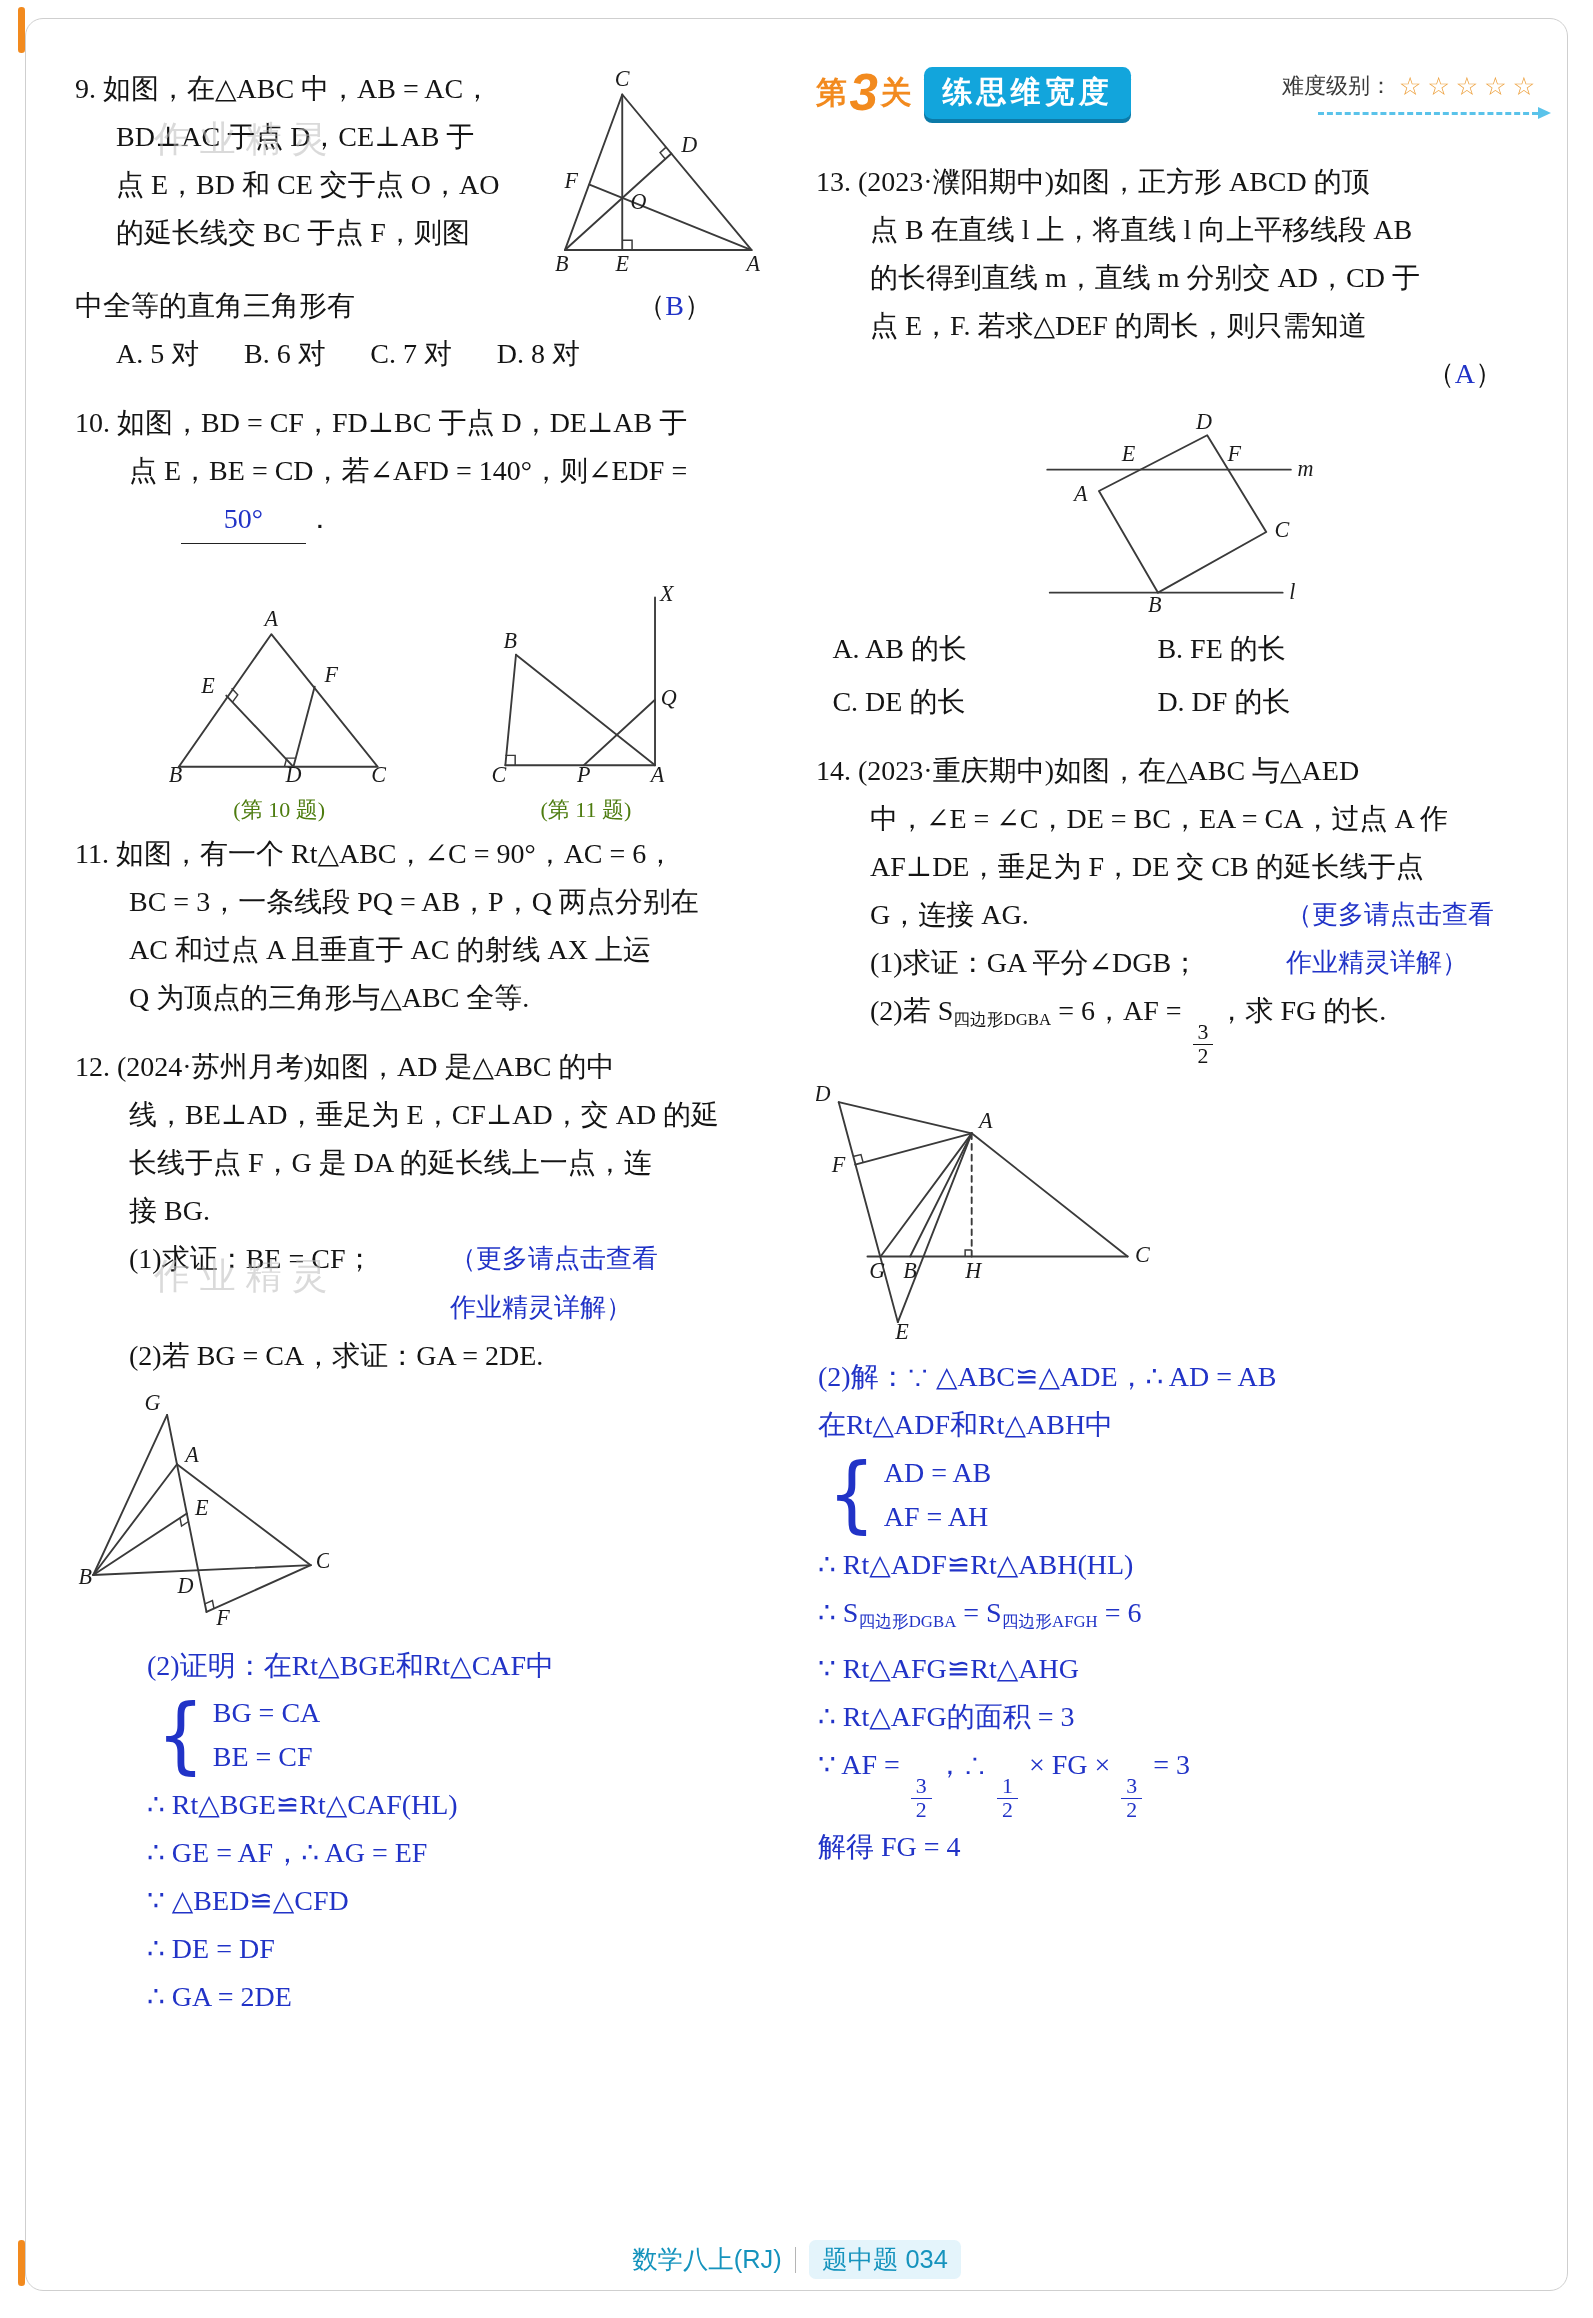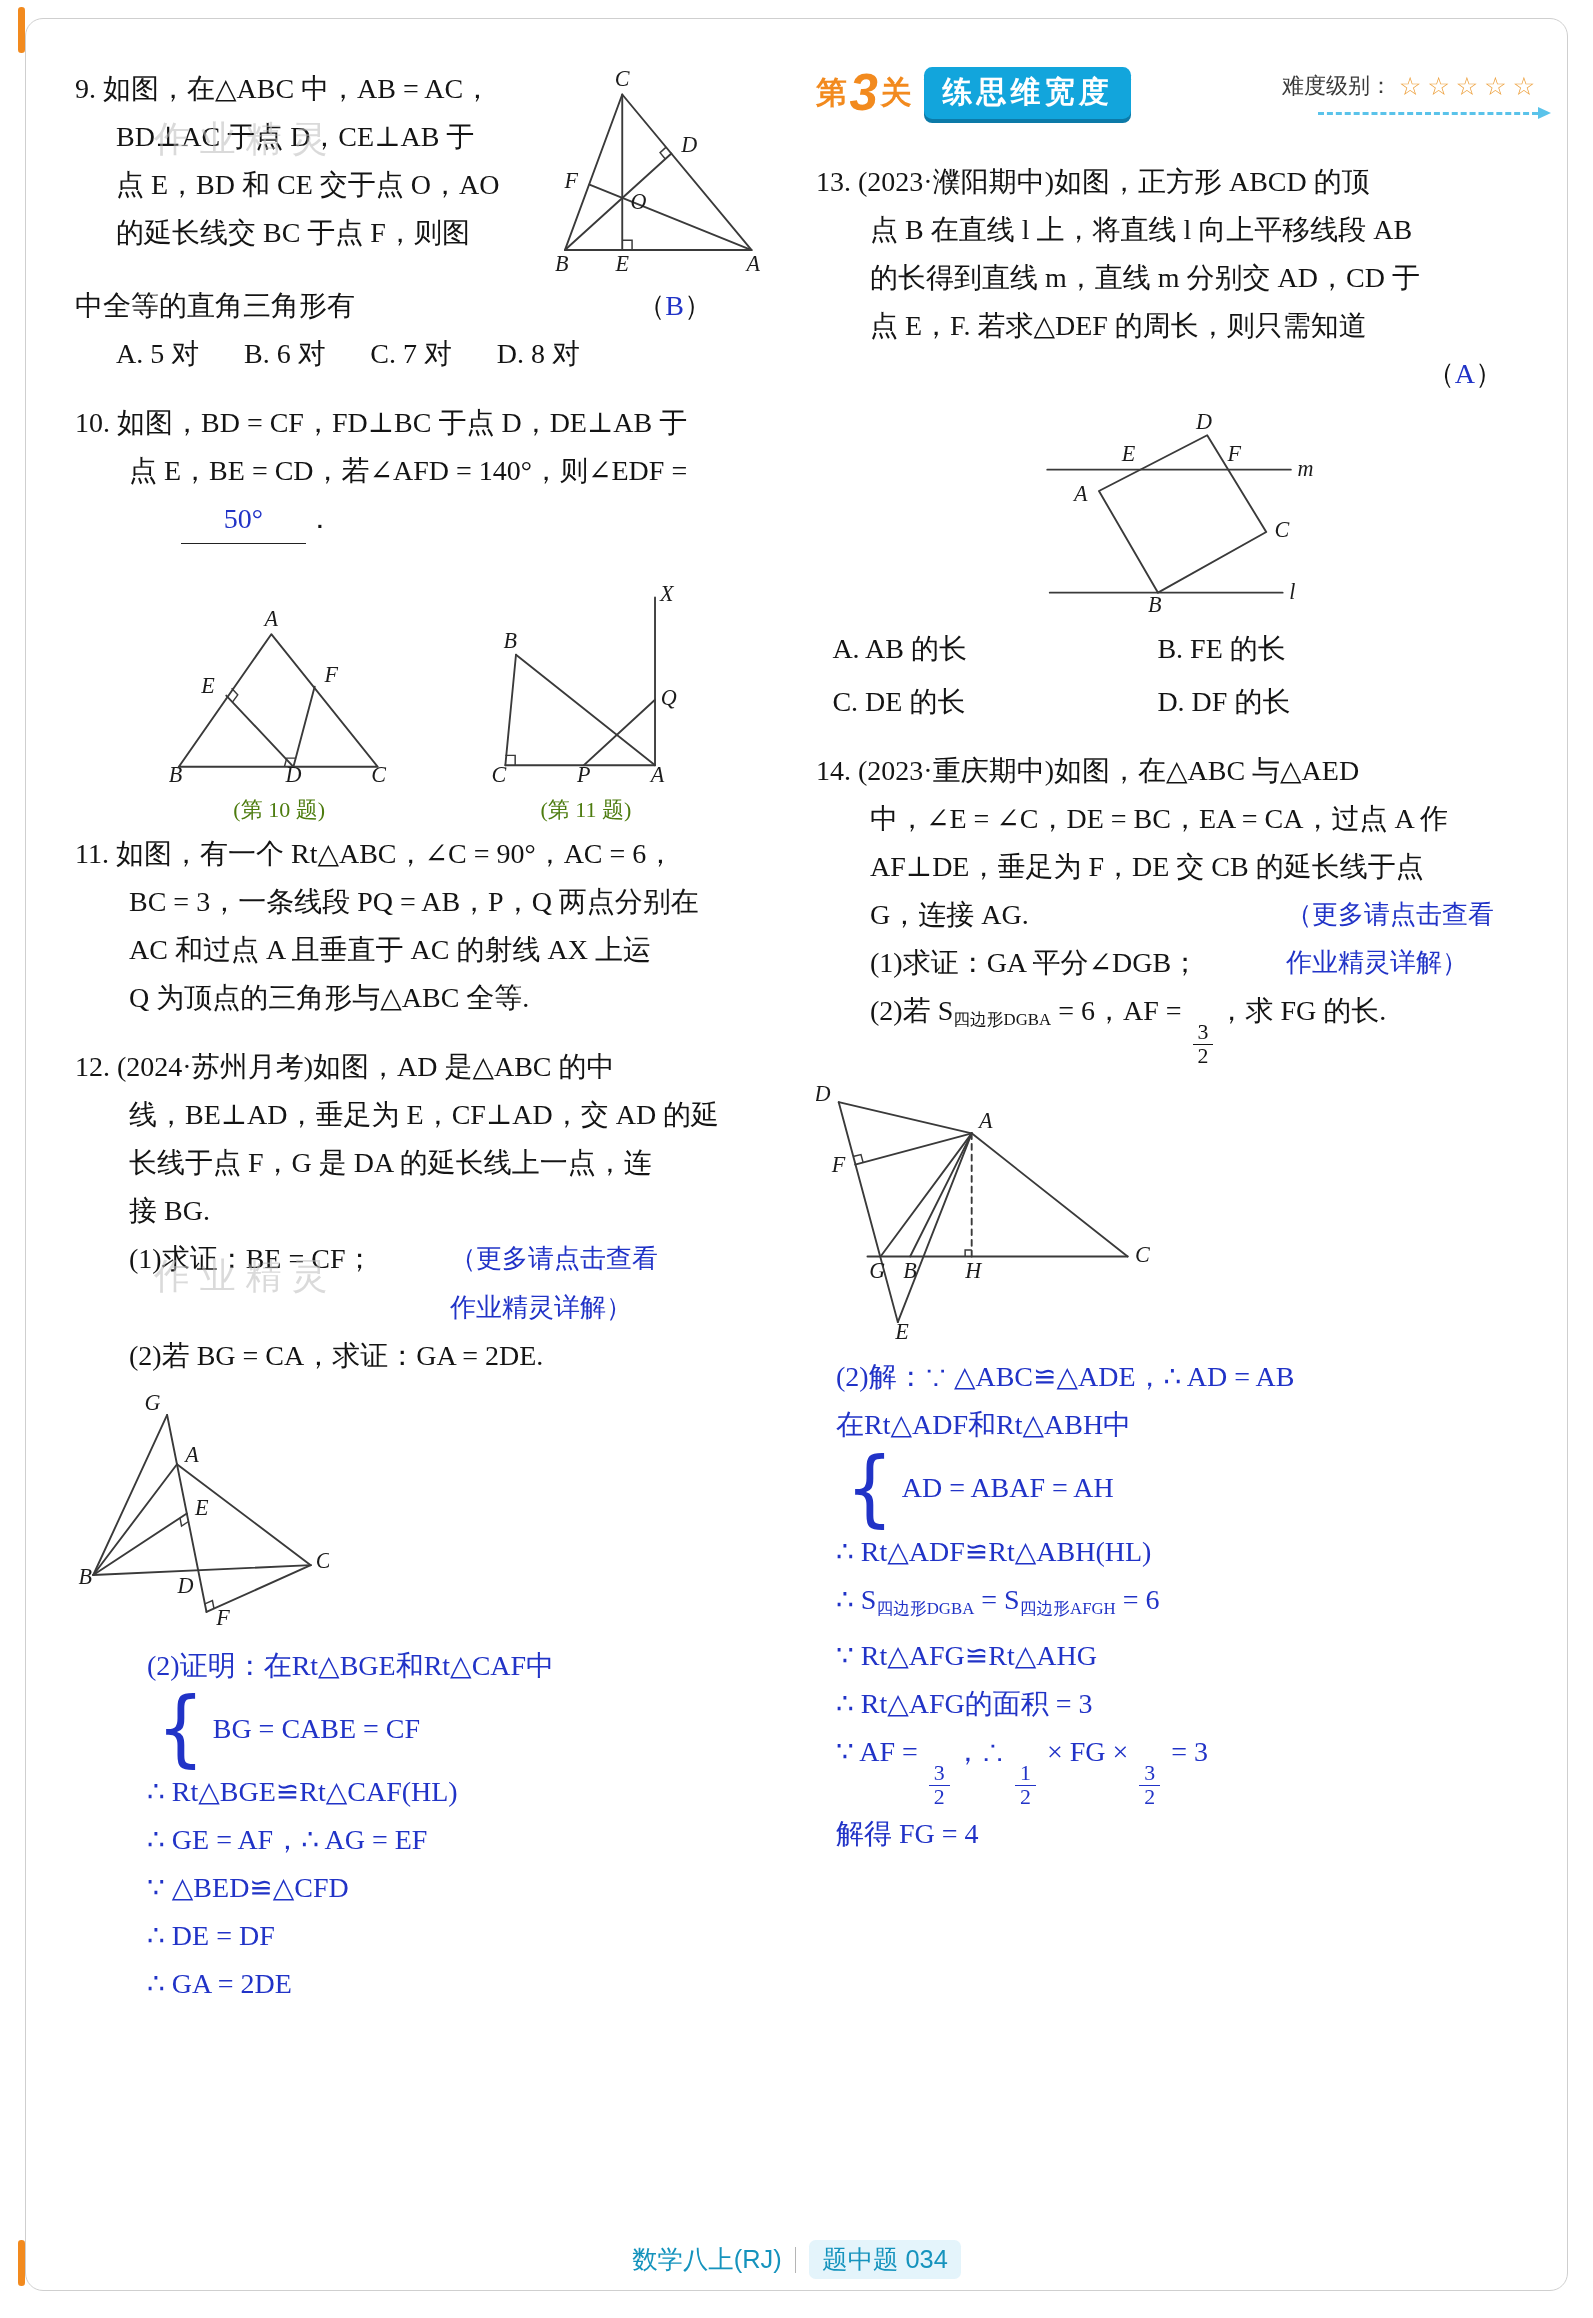--- a/index.html
+++ b/index.html
@@ -36,25 +36,25 @@
   svg .flabel{font:italic 27px "Liberation Serif","DejaVu Serif",serif;fill:#1c1c1c}
   .fig-right{margin:11.5px 39px 6.6px auto}
   .fig-center{margin:11.5px auto 6.6px auto}
   .split-row{display:flex}
   .lp390{width:321px;flex:none}
   .lp505{width:416px;flex:none}
   .note{font-size:26px;color:#2133c7}
   .note-indent12{margin-left:321px}
   .sol-block{margin-top:8.2px}
   .sol12{margin-left:72px}
-  .sol14{margin-left:20px}
+  .sol14{margin-left:2px}
   .sol .ln,.ln.sol{color:#2133c7}
   .brace-row{display:flex;align-items:center;margin:1.6px 0 1.6px 9.8px;color:#2133c7}
   .brace{font-family:"DejaVu Sans",sans-serif;font-size:75px;line-height:1;transform:scaleY(1.12);margin-right:8.2px;font-weight:400}
-  .brace-lines{display:inline-flex;flex-direction:row}
+  .brace-lines{display:inline-flex;flex-direction:column}
   .brace-lines .ln{line-height:44px}
   .sub{font-size:0.6em;vertical-align:-0.28em;letter-spacing:0}
   .frac{display:inline-flex;flex-direction:column;align-items:center;vertical-align:-0.85em;line-height:1.08;font-size:0.78em;margin:0 4.1px}
   .fnum{border-bottom:1.6px solid currentColor;padding:0 4.9px}
   .gate{display:flex;align-items:center;margin:1.6px 0 39px 0}
   .gate-pre{font-family:"Liberation Sans",sans-serif;font-weight:bold;font-size:31px;color:#f28a1e}
   .gate-num{font-family:"Liberation Sans",sans-serif;font-weight:bold;font-style:italic;font-size:51px;color:#f28a1e;margin:0 2.5px;line-height:1}
   .gate-title{background:#12a5dc;color:#fff;font-family:"Liberation Sans",sans-serif;font-weight:bold;font-size:30px;letter-spacing:4.1px;padding:5.7px 18px;border-radius:8.2px;margin-left:13px;box-shadow:0 4.1px 0 #0c7aa8}
   .gate-right{margin-left:auto;display:flex;flex-direction:column;align-items:flex-end}
   .difficulty{font-family:"Liberation Sans",sans-serif;font-size:22px;color:#3a3a3a;display:flex;align-items:center}

